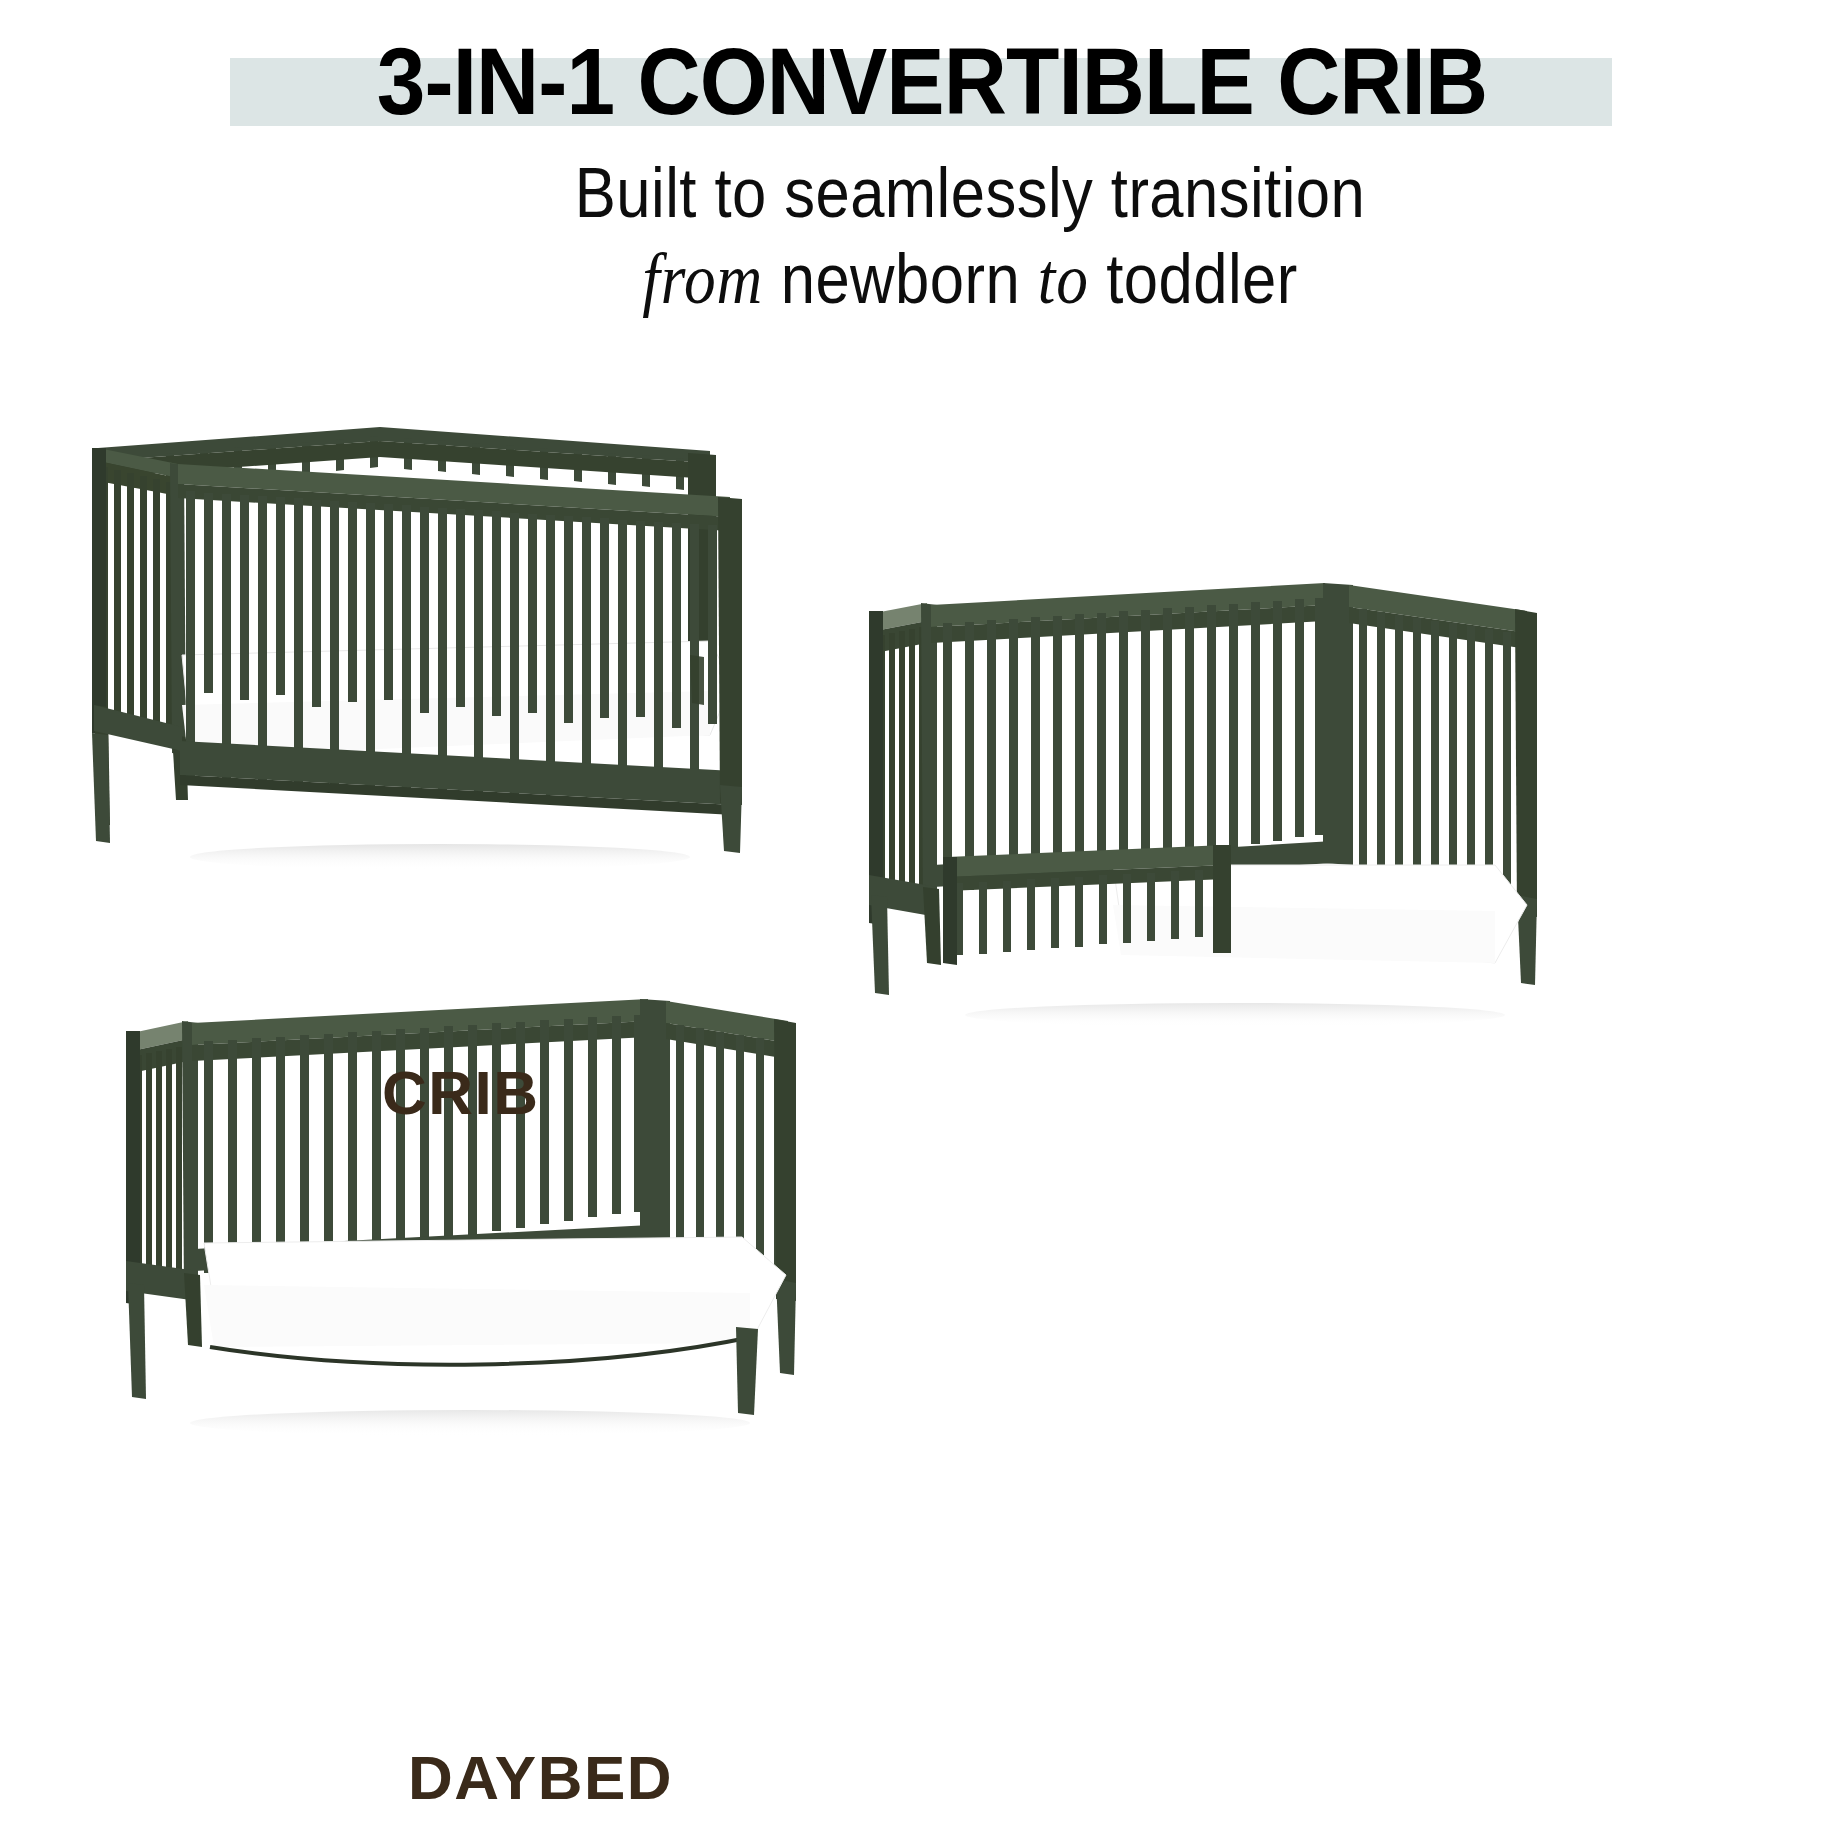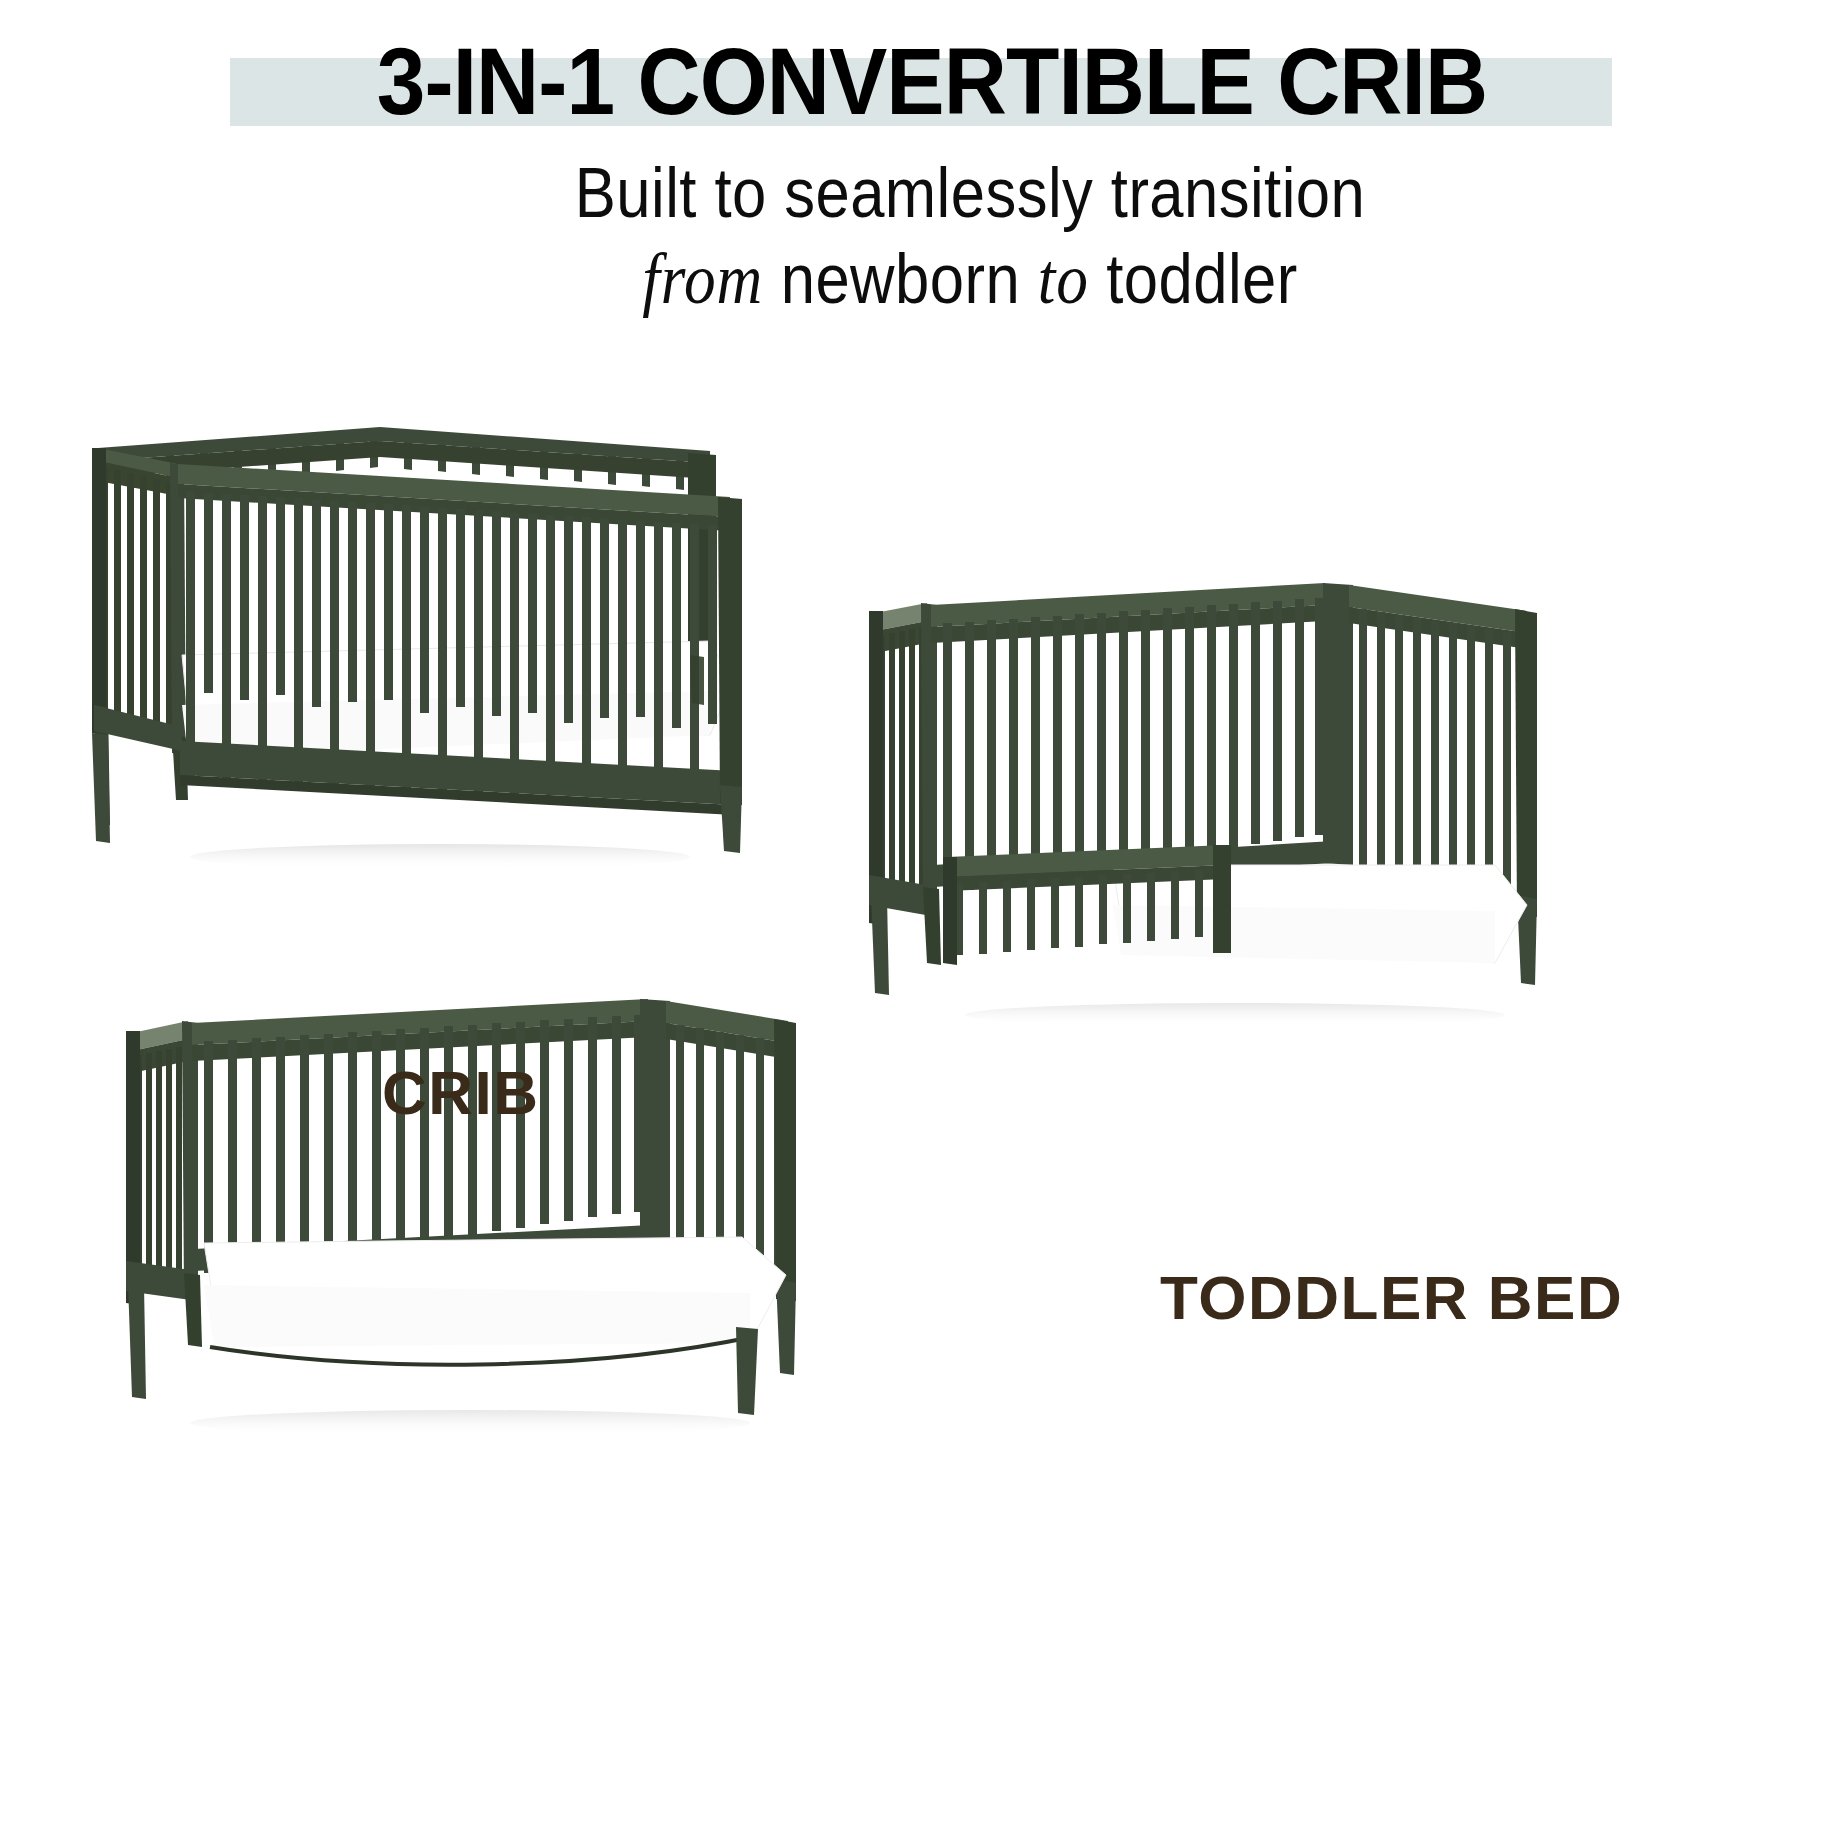--- a/index.html
+++ b/index.html
@@ -385,15 +385,15 @@
       <polygon points="94,268 632,262 676,300 640,368 104,330" fill="#ffffff" stroke="#ededed" stroke-width="1"></polygon>
       <polygon points="94,310 640,318 640,368 104,372" fill="#fbfbfb"></polygon>
 
       <path d="M100,372 C260,398 480,396 642,362" stroke="#2c3528" stroke-width="4" fill="none"></path>
 
       <polygon points="626,352 648,354 644,440 628,438" fill="#3d4a39"></polygon>
     </svg>
   </div>
 
   <div class="plabel" id="label-crib">CRIB</div>
-  <div class="plabel" id="label-toddler">TODDLER BED</div>
+  <div class="plabel" id="label-daybed">DAYBED</div>
 
 </div>
 
 </body></html>

